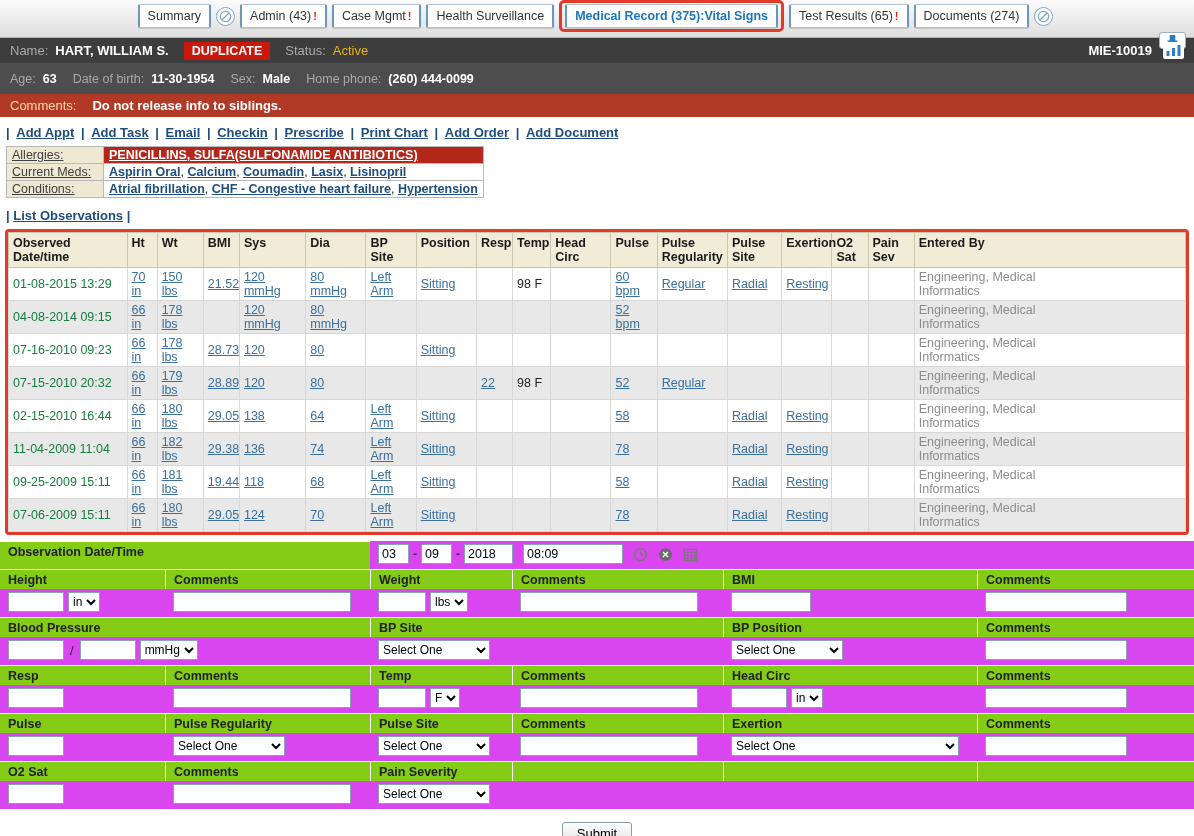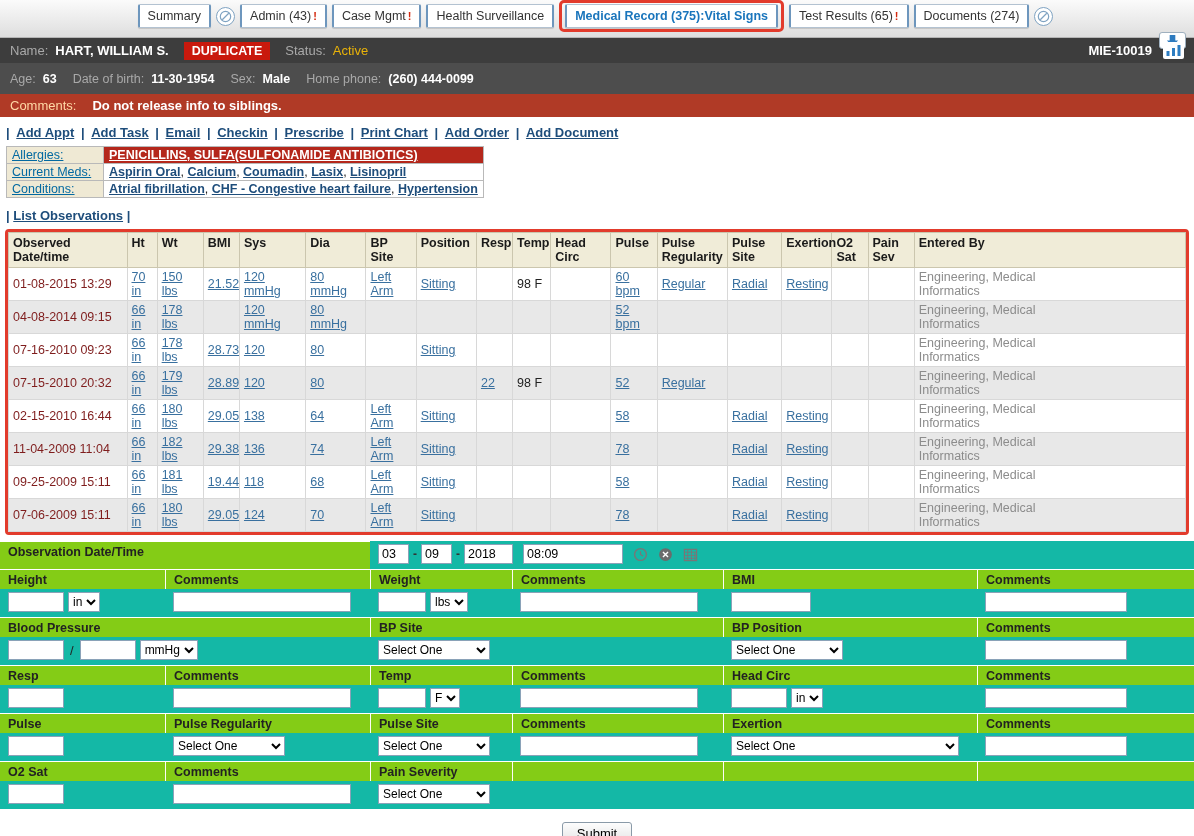--- a/index.html
+++ b/index.html
@@ -33,49 +33,49 @@
 
   
   .actions { padding:8px 2px 6px 6px; font-size:13px; font-weight:bold; }
   .actions a { color:#1e4d7b; margin:0 3px; }
   .actions .pipe { color:#1e4d7b; }
 
   
   .sum-box { margin:0 0 0 6px; border-collapse:collapse; }
   .sum-box td { border:1px solid #b9b9b9; padding:1px 5px; font-size:12.5px; white-space:nowrap; }
   .sum-label { background:#efe9d4; width:97px; }
-  .sum-label a { color:#0369a1; }
+  .sum-label a { color:#404040; }
   .sum-val { width:358px; }
   .sum-val a { color:#1e4d7b; font-weight:bold; }
   .allergy-cell { background:#b4271b; }
   .allergy-cell a { color:#fff; font-weight:bold; }
 
   .list-obs { margin:10px 0 6px 6px; font-size:13px; font-weight:bold; color:#1e4d7b; }
   .list-obs a { color:#1e4d7b; }
   .list-obs::before { content:"| "; }
   .list-obs::after { content:" |"; }
 
   
   .table-wrap { margin:2px 5px 6px 5px; border:3px solid #e23b2c; border-radius:4px; }
   table.vitals { width:100%; border-collapse:collapse; table-layout:fixed; }
   .vitals th { background:#f0ecd8; border:1px solid #cbc6ae; text-align:left; vertical-align:top; padding:3px 4px; font-size:12.5px; color:#1a1a1a; }
   .vitals td { border:1px solid #d8d8d8; padding:2px 4px; vertical-align:middle; font-size:12.5px; height:32px; overflow:hidden; }
   .vitals tbody tr:nth-child(even) { background:#e8e8e8; }
   .vitals a { color:#39709f; }
-  .vitals td.date { color:#7f1d1d; }
+  .vitals td.date { color:#15803d; }
   .vitals td.entered { color:#8c8c8c; }
   .vitals td.entered span { display:inline-block; max-width:175px; }
 
   
   .form { margin-top:4px; }
   .frow { display:grid; grid-template-columns:165px 205px 142px 211px 254px 1fr; }
   .fcell { padding:2px 6px 2px 8px; }
   .fcell.label { background:#84cc16; font-weight:bold; font-size:12.5px; padding:3px 6px 2px 8px; border-left:1px solid #fdfcf7; border-top:1px solid #fff; }
   .fcell.label.first { border-left:none; }
-  .fcell.input { background:#14b8a6; padding:3px 6px 5px 8px; display:flex; align-items:center; gap:4px; flex-wrap:nowrap; }
+  .fcell.input { background:#d946ef; padding:3px 6px 5px 8px; display:flex; align-items:center; gap:4px; flex-wrap:nowrap; }
   .span2 { grid-column:span 2; }
   .span4 { grid-column:span 4; }
   .ti { height:20px; border:1px solid #8aa2b8; font-size:12.5px; padding:1px 3px; font-family:inherit; }
   select { height:20px; border:1px solid #8aa2b8; font-size:12px; font-family:inherit; background:#fff; }
   .w28{width:31px}.w45{width:49px}.w95{width:100px}.w55{width:56px}.w48{width:48px}
   .w80{width:80px}.w140{width:142px}.w175{width:178px}.w110{width:112px}.w225{width:228px}
   .dash { font-weight:bold; color:#333; }
   .dticon { margin-left:6px; cursor:pointer; display:inline-flex; }
   .bp-slash { margin:0 2px; font-size:13px; }
   .ml6 { margin-left:6px; }

